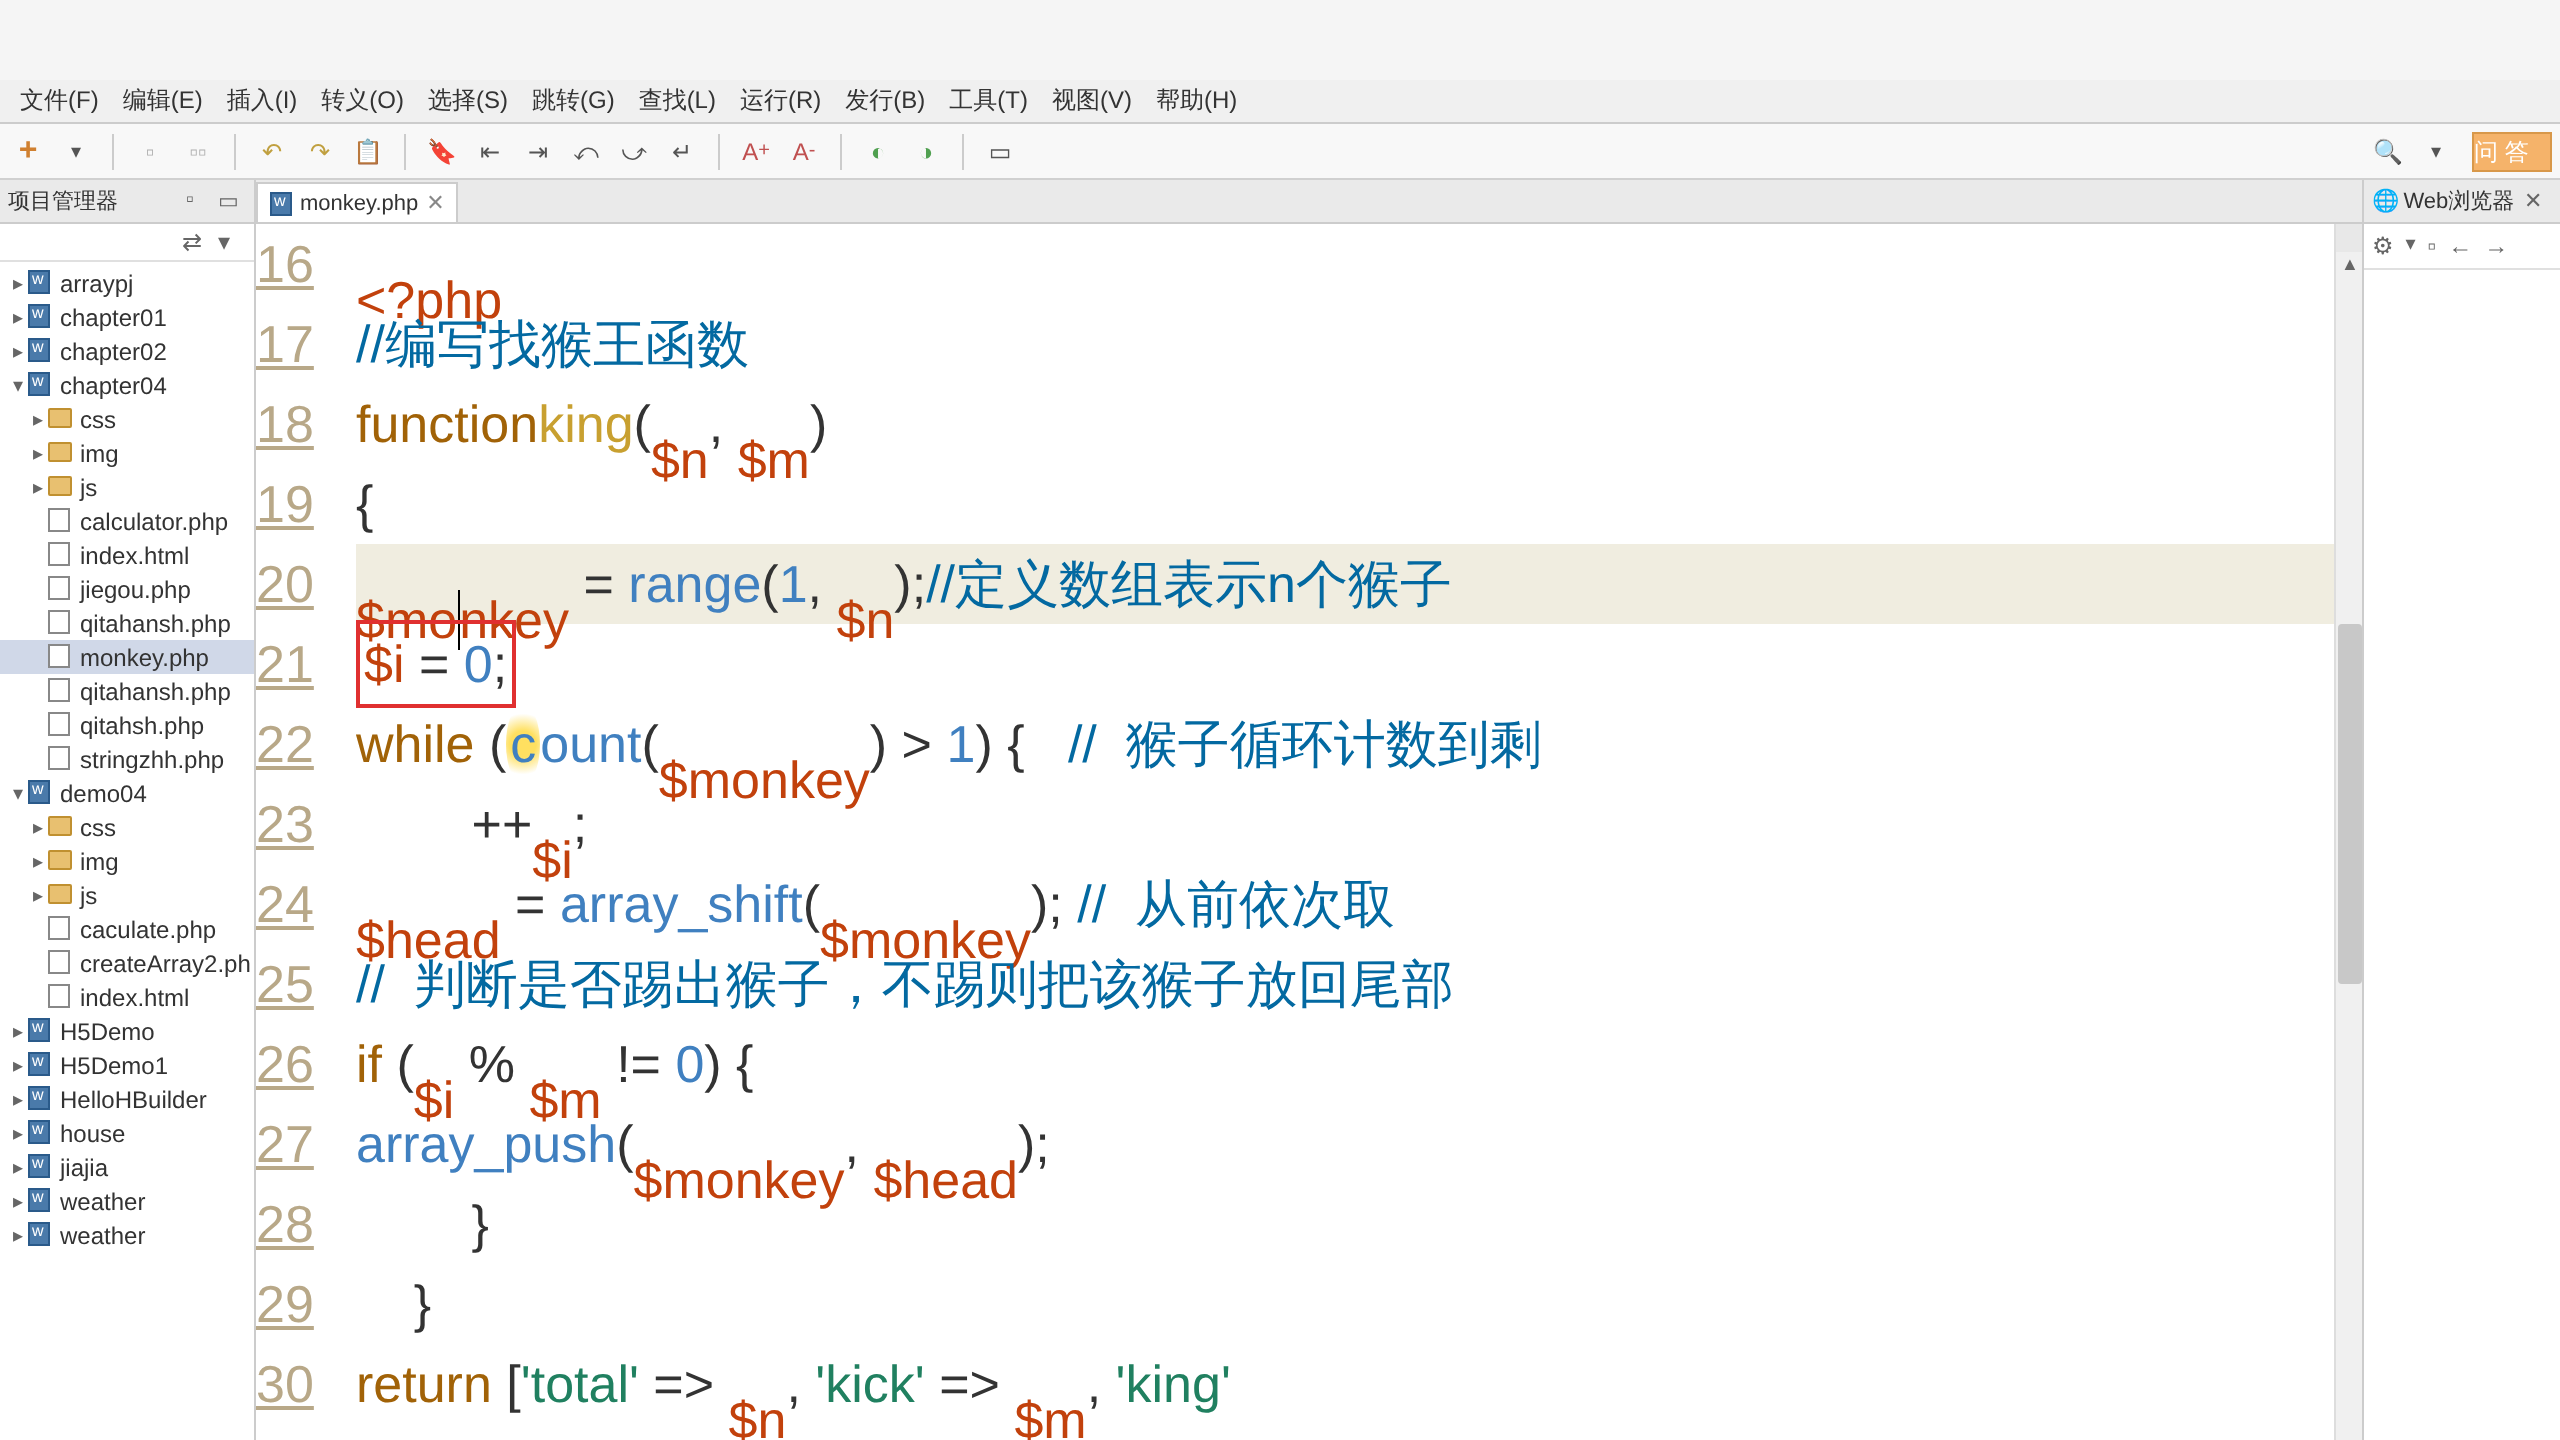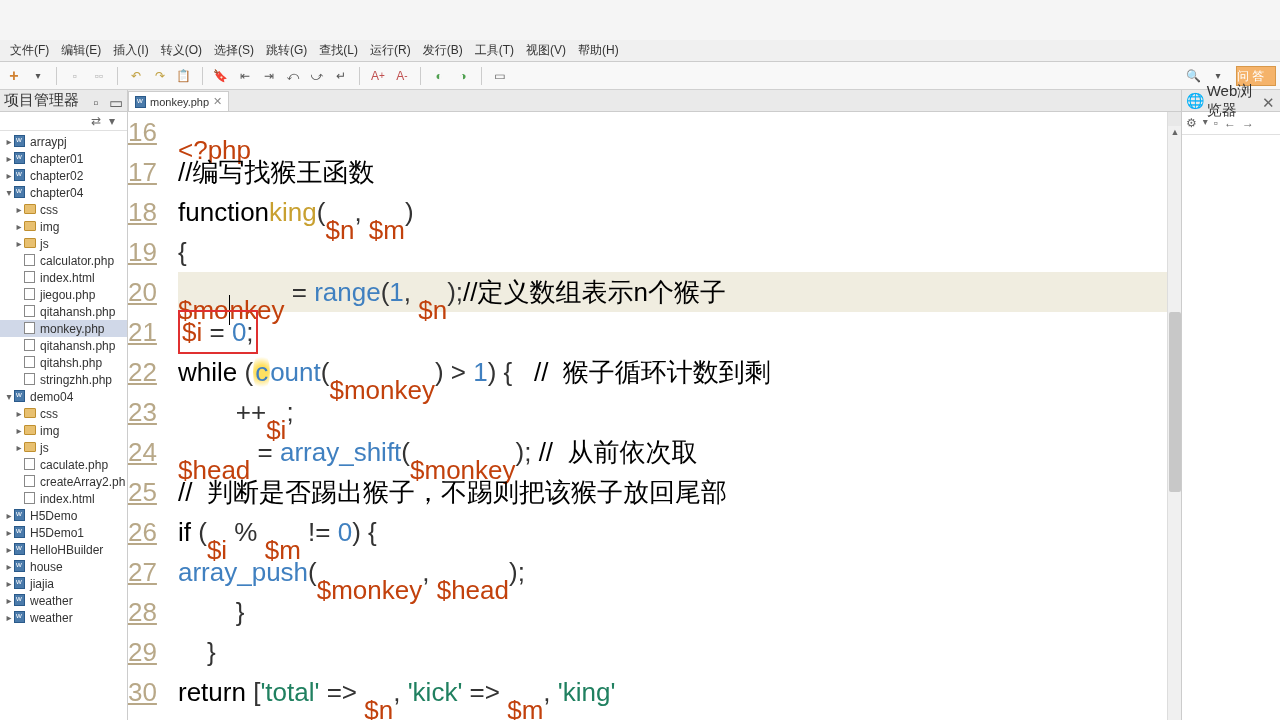--- a/index.html
+++ b/index.html
@@ -7,21 +7,21 @@
 .menubar { display:flex; background:#f0f0f0; border-bottom:1px solid #ccc; height:22px; align-items:center; padding:0 4px;margin-top:40px;}
 .menubar .item { padding:2px 6px; cursor:default; }
 .toolbar { display:flex; align-items:center; background:#f8f8f8; border-bottom:1px solid #d0d0d0; height:28px; padding:0 4px; gap:4px;}
 .toolbar .btn { width:20px; height:20px; display:flex; align-items:center; justify-content:center; cursor:default; color:#555;}
 .toolbar .sep { width:1px; height:18px; background:#ccc; margin:0 4px;}
 .toolbar .search { margin-left:auto; display:flex; align-items:center; gap:4px;}
 .toolbar .search input { width:210px; height:20px; border:1px solid #aaa; padding:0 4px; font-size:12px;}
 .ask-btn { background:#f5b36a; border:1px solid #d8984a; color:#fff; height:20px; width:40px; text-align:left; line-height:18px; margin-left:4px;}
 .main { display:flex; height:670px; }
 .left-panel { width:128px; border-right:1px solid #ccc; background:#fff; display:flex; flex-direction:column;}
-.panel-header { display:flex; align-items:center; background:#eaeaea; border-bottom:1px solid #ccc; height:22px; padding:4px 4px; font-size:15px;}
+.panel-header { display:flex; align-items:center; background:#eaeaea; border-bottom:1px solid #ccc; height:22px; padding:4px 4px; font-size:11px;}
 .panel-header .title { flex:1; }
 .panel-header .ico { width:14px; height:14px; margin-left:2px; color:#666; cursor:default;}
 .panel-toolbar { display:flex; justify-content:flex-end; gap:4px; padding:2px 4px; border-bottom:1px solid #e0e0e0;}
 .panel-toolbar .ico { width:14px; height:14px; color:#666; cursor:default;}
 .tree { flex:1; overflow:auto; font-size:12px; padding:2px 0;}
 .tree .node { display:flex; align-items:center; height:17px; padding-left:4px; white-space:nowrap; cursor:default;}
 .tree .node .exp { width:10px; text-align:center; color:#666; font-size:10px;}
 .tree .node .ico { width:14px; height:14px; margin-right:2px;}
 .tree .node.d1 { padding-left:14px;}
 .tree .node.sel { background:#d0d8e8; }
@@ -32,25 +32,25 @@
 .editor-wrap { flex:1; display:flex; flex-direction:column; background:#fff; border-right:1px solid #ccc;}
 .tabbar { height:22px; display:flex; align-items:flex-end; background:#eaeaea; border-bottom:1px solid #ccc;}
 .tab { display:flex; align-items:center; height:20px; background:#fff; border:1px solid #ccc; border-bottom:none; padding:0 6px; font-size:11px; gap:4px;}
 .tab .x { color:#888; cursor:default;}
 .editor { flex:1; display:flex; font-family:Consolas,"Courier New",monospace; font-size:26px; line-height:40px; overflow:hidden; position:relative;}
 .gutter { width:50px; text-align:right; color:#b8a888; padding-right:10px; user-select:none;text-decoration:underline;}
 .code { flex:1; white-space:pre; overflow:hidden;}
 .line { height:40px; display:flex; align-items:center;}
 .line.hl { background:#f0ede0; }
 .red-box { border:2px solid #e03030; display:inline-block; padding:0 2px; }
-.kw { color:#000000; }
+.kw { color:#a16207; }
 .fn { color:#c8a030; }
 .var { color:#c2410c;margin-top:36px; }
 .num { color:#4080c0; }
-.cm { color:#000000; }
+.cm { color:#0369a1; }
 .str { color:#208060; }
 .bfn { color:#4080c0; }
 .scroll-v { position:absolute; right:0; top:0; width:14px; height:100%; background:#f0f0f0; border-left:1px solid #ddd;}
 .scroll-v .thumb { position:absolute; left:1px; width:12px; background:#c8c8c8; border-radius:2px;}
 .scroll-v .arrow { position:absolute; left:0; width:14px; height:14px; text-align:center; font-size:9px; color:#666; background:#e8e8e8;}
 .right-panel { width:98px; background:#fff; display:flex; flex-direction:column;}
 .right-icons { display:flex; gap:6px; padding:4px; border-bottom:1px solid #e0e0e0; color:#666; font-size:12px;}
 .bottom-scroll { height:15px; background:#f0f0f0; border-top:1px solid #ddd; display:flex;}
 .bottom-scroll .thumb { width:320px; height:13px; margin:1px 0 0 110px; background:#c8c8c8; border-radius:2px;}
 .orange-hl { background:radial-gradient(circle,#ffe060 30%,transparent 70%); padding:0 2px; border-radius:50%;}

